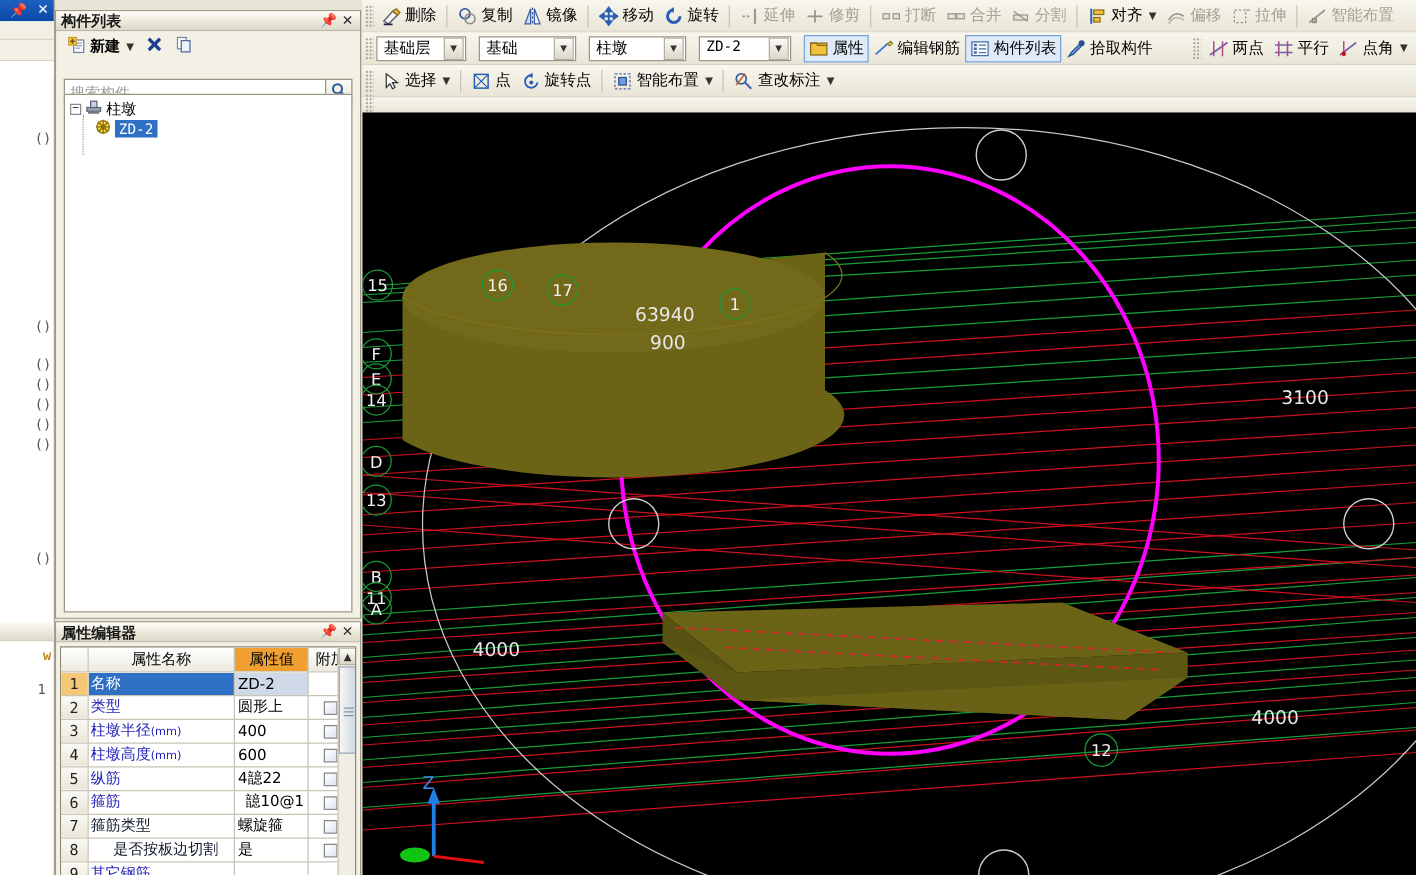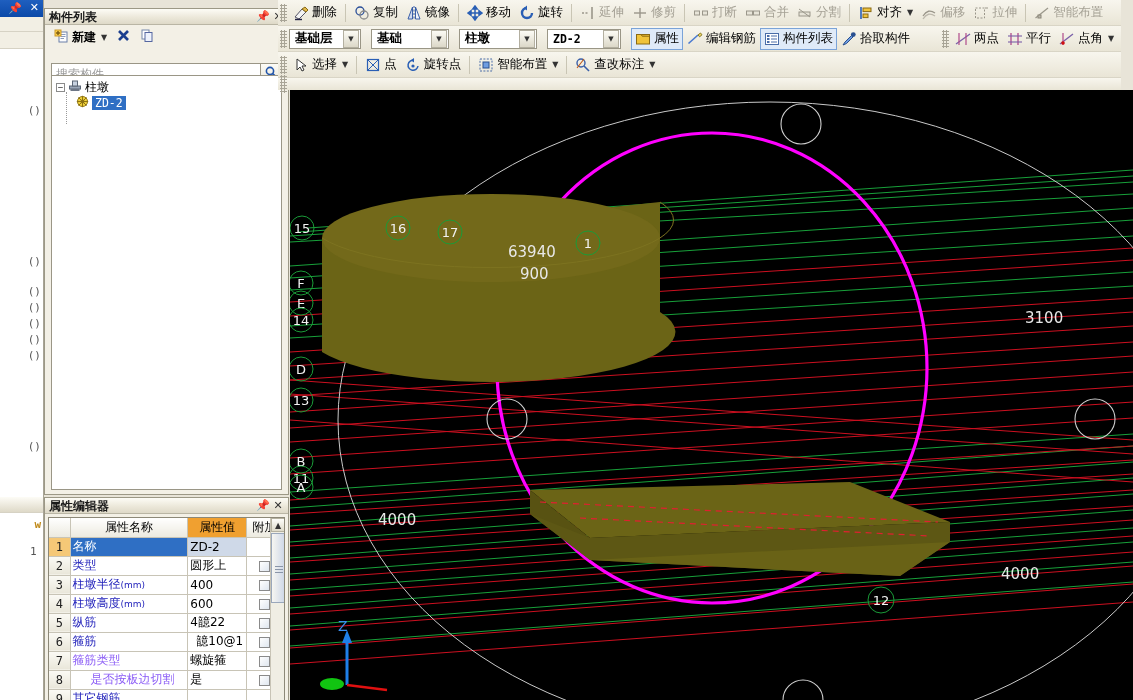--- a/index.html
+++ b/index.html
@@ -121,21 +121,21 @@
     background: linear-gradient(to bottom,#ffffff,#eceadf);
     font-weight: normal; color: #000; text-align: center; margin-top: 36px;
   }
   th.col-idx { width: 20px; }
   th.col-name { width: 112px; }
   th.col-val  { width: 56px; background: #f0a030 !important; color:#000; }
   th.col-add  { width: 34px; }
   td.idx { text-align: center; background: linear-gradient(to bottom,#fbfaf5,#e9e6d9); color:#222; font-family:"DejaVu Sans Mono",monospace; font-size:11px;}
   td.idx.hl { background: #f5c877; }
   td.pname { color: #2222bb; padding-left: 6px; }
-  td.pname.blk { color: #8b5cf6; margin-left: 38px; }
+  td.pname.blk { color: #0f172a; margin-left: 38px; }
   td.pval { color: #000; padding-left: 3px; font-family: "DejaVu Sans", sans-serif; }
   tr.selrow td.pname { background: #2f6fc4; color: #fff; }
   tr.selrow td.pval { background: #cfd9e8; }
   td.padd { text-align: center; }
   .chk {
     display: inline-block; width: 11px; height: 11px;
     border: 1px solid #8a8a8a; background: linear-gradient(135deg,#ffffff,#dfe6ef);
     vertical-align: middle;
   }
   .units { font-size: 9px; }
@@ -151,21 +151,21 @@
   .vs-thumb {
     position: absolute; left: 0; top: 15px; width: 14px; height: 70px;
     background: linear-gradient(to right,#f7f6f1,#cfd8e8);
     border: 1px solid #9aa7bb;
   }
   .vs-grip { position:absolute; left:3px; top:32px; width:8px; height:1px; background:#8a95a8;
              box-shadow: 0 3px 0 #8a95a8, 0 6px 0 #8a95a8; }
 
   
   #tb-region {
-    position: absolute; left: 278px; top: 0; width: 843px; height: 90px;
+    position: absolute; left: 290px; top: 0; width: 843px; height: 90px;
     background: #eeead e;
     background: linear-gradient(to bottom,#f6f3e9,#eae6d8);
     border-bottom: 1px solid #b6b2a2;
     padding-left: 42px;
   }
   .tb-row {
     position: absolute; left: 0; width: 843px; height: 26px;
     display: flex; align-items: center;
     border-bottom: 1px solid #d9d5c6;
     background: linear-gradient(to bottom,#f8f6ee,#e9e5d6);
@@ -185,22 +185,22 @@
   }
   .tbtn2.disabled { color: #a5a195; }
   .tbtn2.active { border: 1px solid #7aa3d8; background: #dfeaf8; padding: 0 3px; }
   .sep { width: 1px; height: 18px; background: #c9c5b4; margin: 0 4px; flex: none; }
   .caret { font-size: 8px; color: #333; margin-left: 2px; }
   .spacer-sm { width: 10px; flex:none; }
   .spacer-md { width: 26px; flex:none; }
 
   .combo {
     height: 20px; border: 1px solid #9a9686; background: #fff;
-    display: flex; align-items: center; font-size: 12.5px;
-    margin-right: 0px; flex: none; font-weight: bold;
+    display: flex; font-size: 12.5px;
+    margin-right: 0px; flex: none;
   }
   .combo .cv { padding-left: 5px; flex: 1; white-space: nowrap; overflow: hidden; }
   .combo .cb {
     width: 16px; height: 18px; margin: 0 1px 0 0;
     background: linear-gradient(to bottom,#fcfbf5,#dcd8c8);
     border: 1px solid #b3afa0;
     display: flex; align-items: center; justify-content: center; font-size: 7px; color: #333;
   }
   .combo.w1 { width: 72px; }
   .combo.w2 { width: 78px; }

